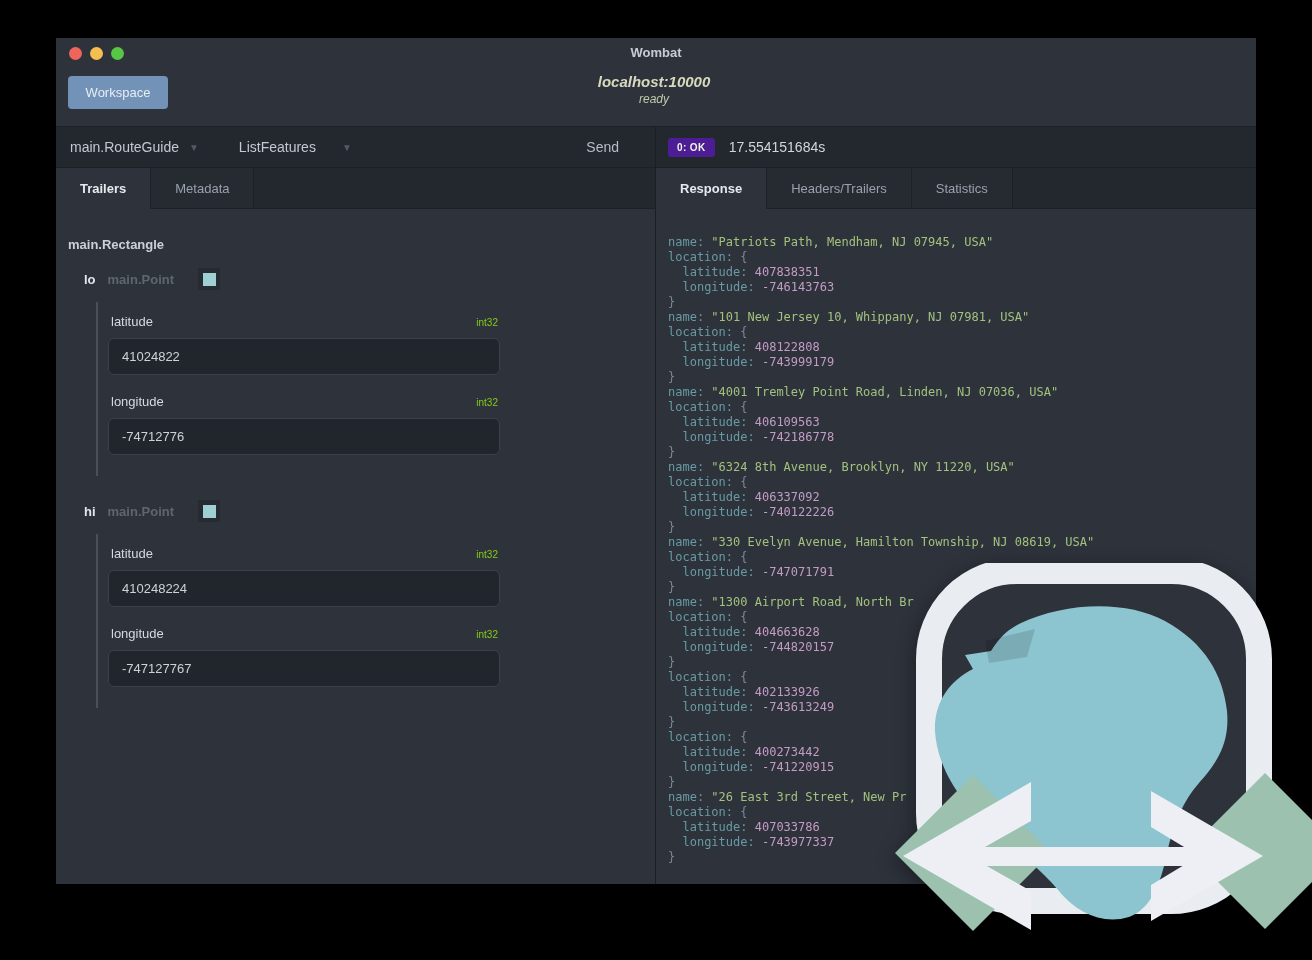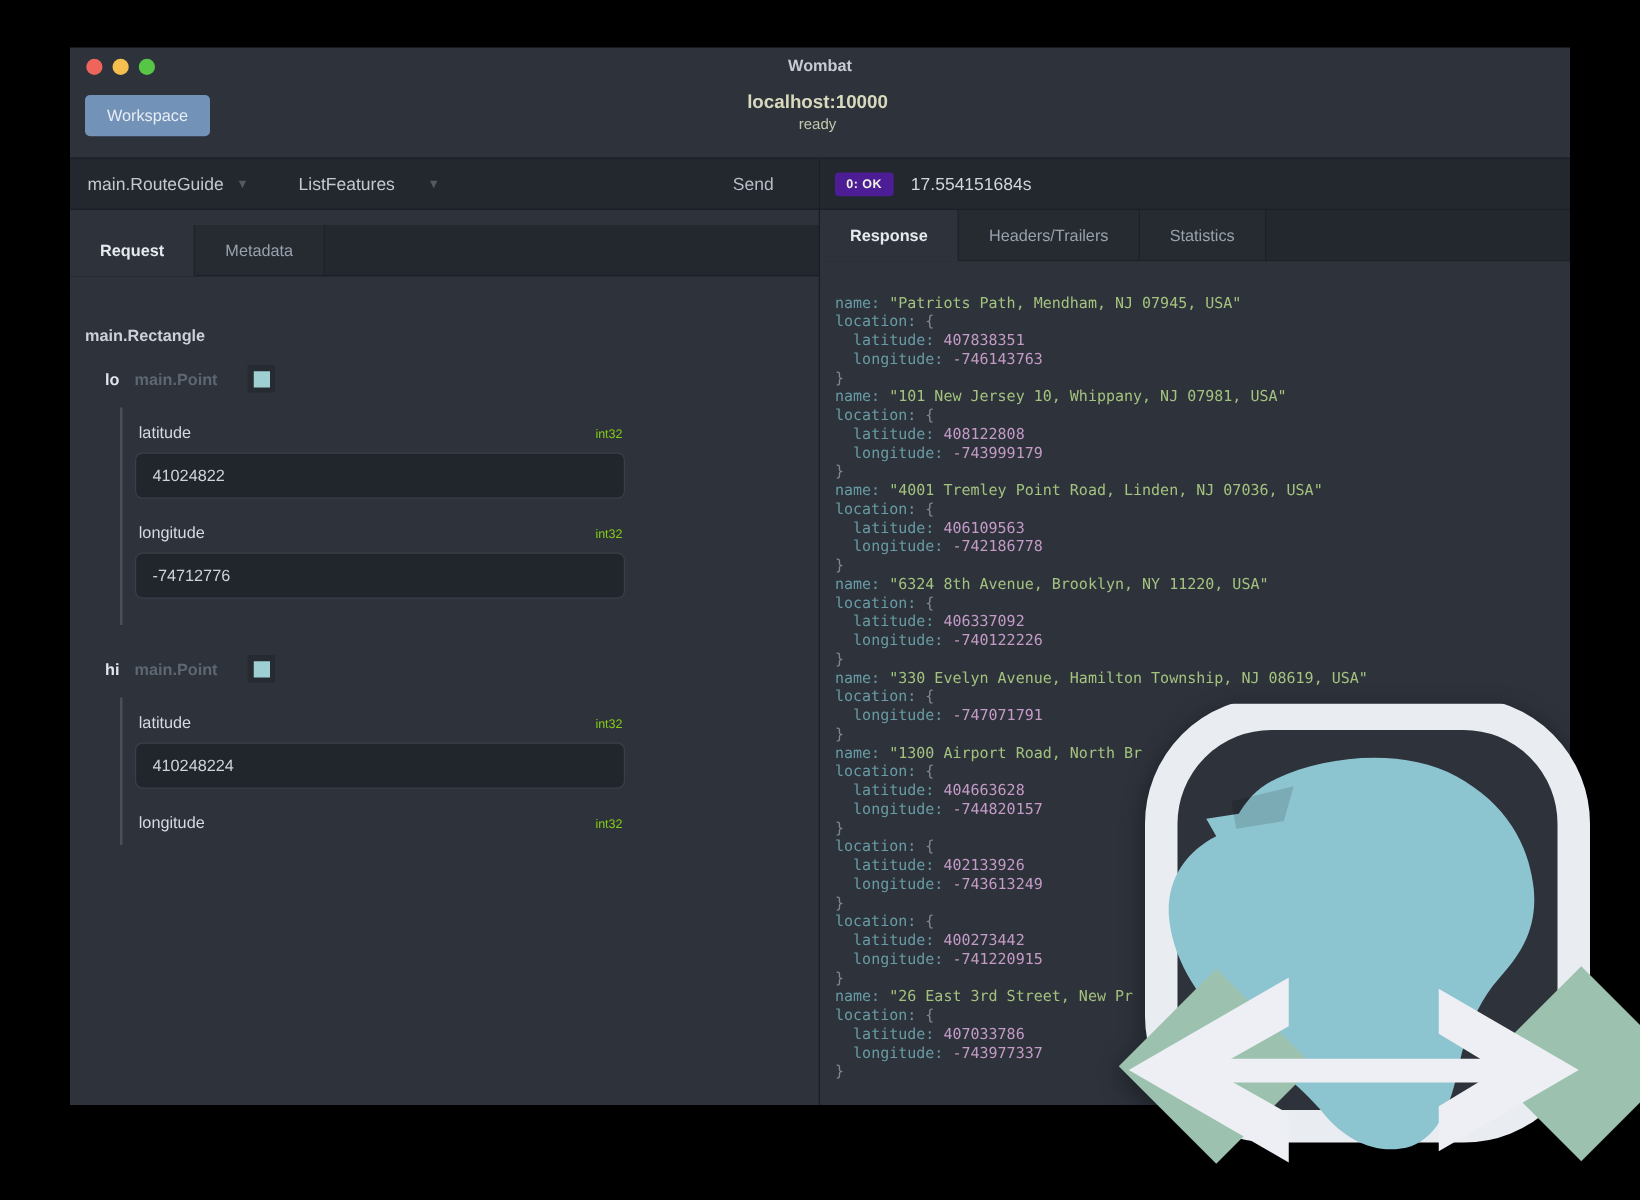--- a/index.html
+++ b/index.html
@@ -20,27 +20,27 @@
   .light.yellow { background:#f5bf4f; }
   .light.green { background:#57c546; }
   .win-title { position:absolute; left:0; right:0; top:7px; text-align:center;
     color:#c6ccd4; font-size:13px; font-weight:bold; }
 
   
   .appheader { height:58px; position:relative; flex:0 0 auto; }
   .ws-btn { position:absolute; left:12px; top:8px; width:100px; height:33px;
     background:#7392b7; border:none; border-radius:4px; color:#e7edf5; font-size:13px;
     font-family:"Liberation Sans", sans-serif; cursor:pointer; }
-  .server-block { position:absolute; left:0; right:4px; top:5px; text-align:center; }
+  .server-block { position:absolute; left:0; right:4px; top:5px; text-align:center;font-style:italic; }
   .server-addr { color:#d8d9bd; font-size:15px; font-weight:bold; }
   .server-status { color:#c2c8ab; font-size:12px; margin-top:2px; }
 
   
   .main { flex:1 1 auto; display:flex; min-height:0; }
-  .left-pane { width:599px; flex:0 0 auto; display:flex; flex-direction:column;gap:12px; }
+  .left-pane { width:599px; flex:0 0 auto; display:flex; flex-direction:column; }
   .right-pane { flex:1 1 auto; border-left:1px solid #1b1f25; display:flex; flex-direction:column; min-width:0; }
 
   .bar { height:42px; background:#23272e; border-top:1px solid #1d2127; border-bottom:1px solid #1d2127;
     display:flex; align-items:center; flex:0 0 auto; }
 
   .toolbar { padding-left:14px; }
   .selector { display:flex; align-items:center; cursor:pointer; }
   .selector .lbl { color:#c3c9d1; font-size:14px; }
   .chev { color:#515a65; font-size:10px; margin-left:10px; }
   .method-sel { margin-left:40px; }
@@ -122,21 +122,21 @@
           <span class="chev">▼</span>
         </div>
         <div class="selector method-sel">
           <span class="lbl">ListFeatures</span>
           <span class="chev">▼</span>
         </div>
         <button class="send-btn">Send</button>
       </div>
 
       <div class="tabbar">
-        <div class="tab active">Request</div>
+        <div class="tab active">Trailers</div>
         <div class="tab">Metadata</div>
         <div class="tab-filler"></div>
       </div>
 
       <div class="form-content">
         <div class="msg-type">main.Rectangle</div>
 
         <div class="group">
           <div class="group-head">
             <span class="group-name">lo</span>
@@ -177,20 +177,21 @@
                 <span class="fname">latitude</span>
                 <span class="ftype">int32</span>
               </div>
               <input class="finput" value="410248224" style="">
             </div>
             <div class="frow">
               <div class="lblrow">
                 <span class="fname">longitude</span>
                 <span class="ftype">int32</span>
               </div>
+              <input class="finput" value="-747127767" style="">
             </div>
           </div>
         </div>
       </div>
     </div>
 
     <div class="right-pane">
 
       <div class="bar statusbar">
         <span class="status-badge">0: OK</span>

